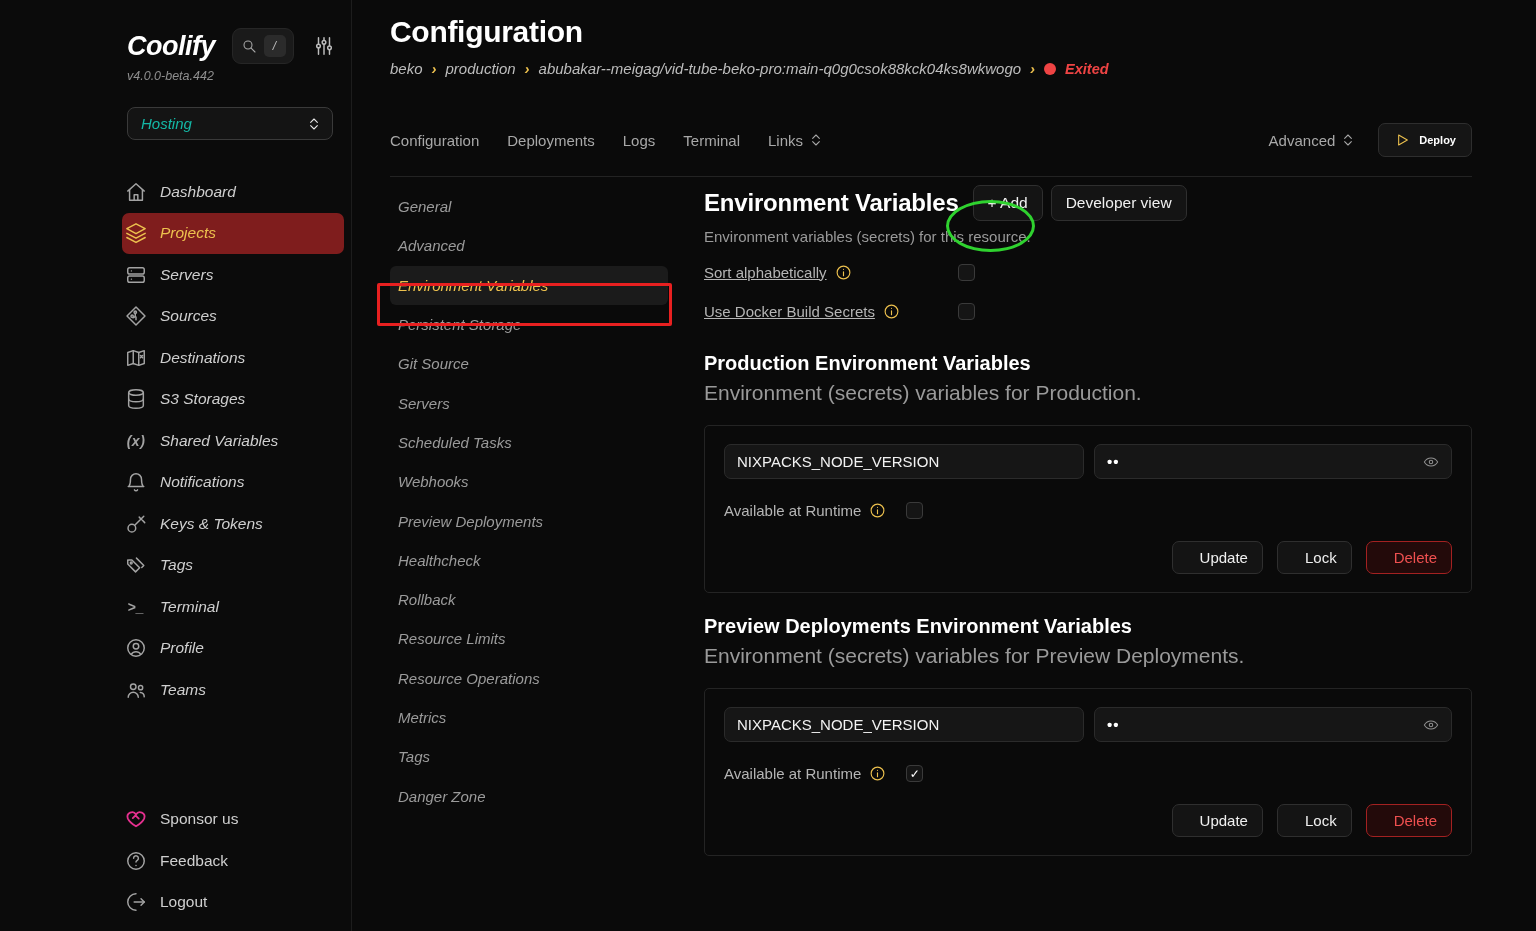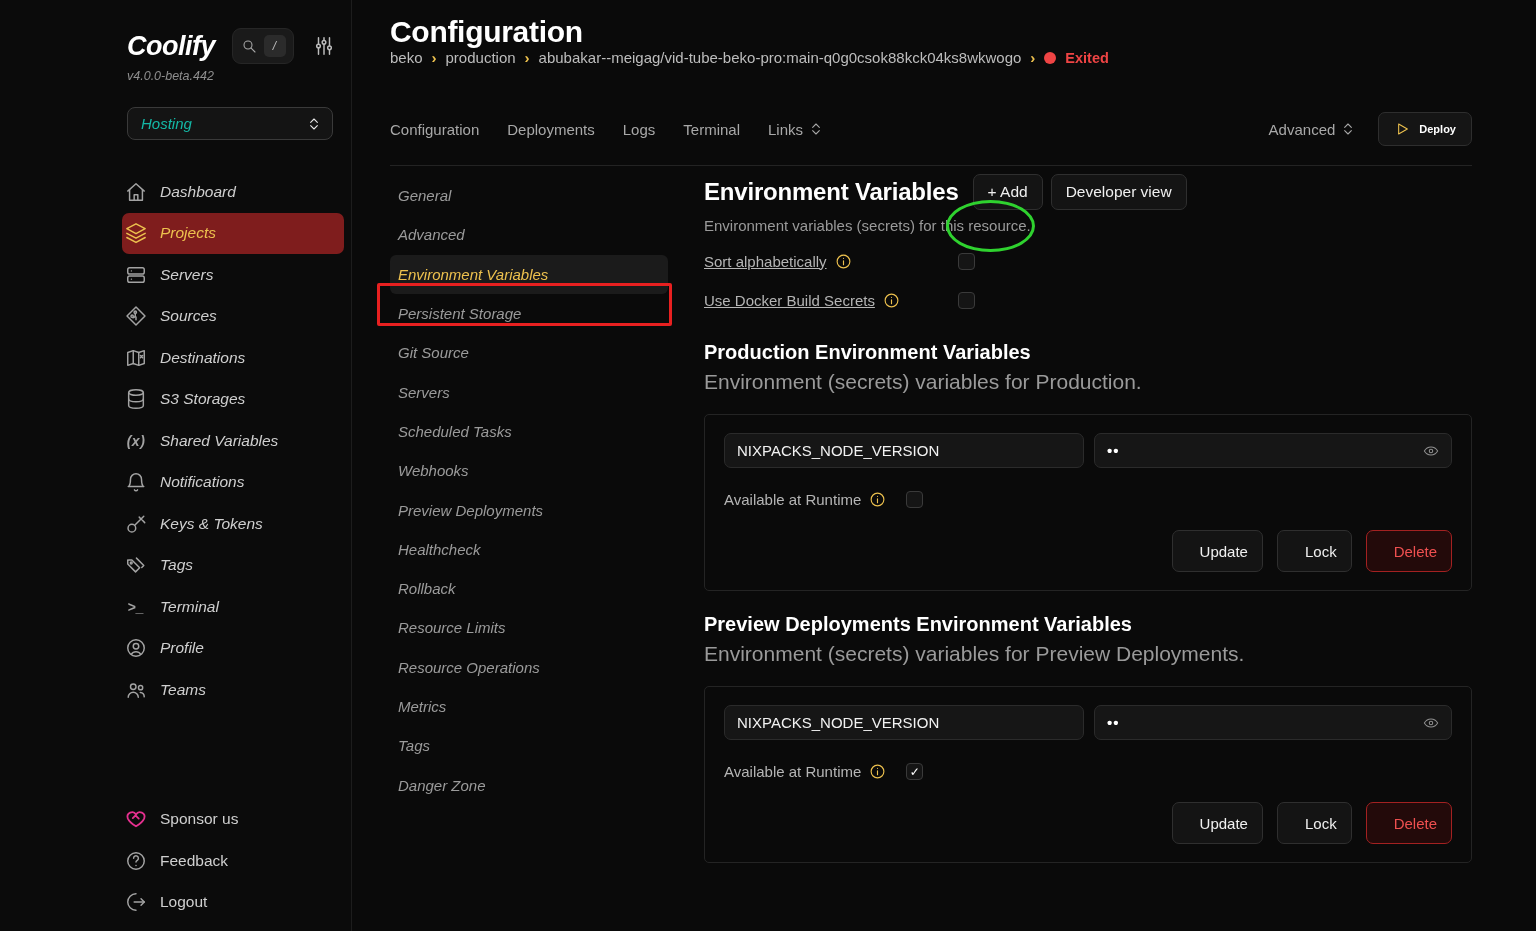--- a/index.html
+++ b/index.html
@@ -29,21 +29,21 @@
   .nav-item .nic { color:#a3a3a3; display:flex; width:22px; justify-content:center; }
   .nav-item.active { background:#7f1d1d; color:var(--accent-yellow,#edc14e); }
   .nav-item.active .nic { color:var(--accent-yellow,#edc14e); }
   .side-footer { position:absolute; bottom:8px; left:127px; width:208px; }
   .side-footer .nav-item.sponsor .nic { color:var(--sponsor-pink,#e5308f); }
   .txt-icon { font-weight:bold; font-size:14px; letter-spacing:0.5px; }
 
   
   .main { position:absolute; left:353px; top:0; right:0; bottom:0; padding:0 64px 0 37px; }
   h1.page-title { margin-top:15px; font-size:30px; font-weight:bold; color:#fff; letter-spacing:-0.3px; }
-  .breadcrumb { display:flex; align-items:center; gap:9px; font-size:15px; color:#bdbdbd; }
+  .breadcrumb { margin-top:11px; display:flex; align-items:center; gap:9px; font-size:15px; color:#bdbdbd;font-style:italic; }
   .crumb { cursor:pointer; }
   .crumb-sep { color:var(--accent-yellow,#edc14e); font-weight:bold; font-size:15px; }
   .status-dot { width:12px; height:12px; border-radius:50%; background:var(--status-red,#ef4444); display:inline-block; }
   .status-text { color:var(--status-red,#ef4444); font-weight:bold; font-size:14.5px; }
 
   .tabrow { margin-top:46px; display:flex; align-items:center; color:#a8a8a8; }
   .tab { margin-right:28px; cursor:pointer; display:flex; align-items:center; gap:5px; }
   .tab .chev { color:#a8a8a8; }
   .tab-actions { margin-left:auto; display:flex; align-items:center; gap:22px; }
   .advanced-dd { display:flex; align-items:center; gap:5px; color:#a8a8a8; cursor:pointer; }
@@ -72,21 +72,21 @@
   .sec-sub { margin-top:6px; font-size:21px; color:#9a9a9a; }
   .var-card { margin-top:20px; border:1px solid #242424; border-radius:5px; padding:18px 19px; }
   .inputs-row { display:flex; gap:10px; }
   .key-input { width:360px; height:35px; background:#161616; border:1px solid #2b2b2b; border-radius:7px; color:#f2f2f2; font-size:15px; padding:0 12px; font-family:"Liberation Sans", sans-serif; outline:none; flex:none; }
   .value-input { flex:1; height:35px; background:#161616; border:1px solid #2b2b2b; border-radius:7px; display:flex; align-items:center; padding:0 12px; }
   .value-dots { color:#fff; font-weight:bold; letter-spacing:1px; font-size:15px; }
   .eye-btn { margin-left:auto; color:#8f8f8f; display:flex; cursor:pointer; }
   .runtime-row { margin-top:23px; display:flex; align-items:center; gap:8px; color:#b5b5b5; }
   .runtime-row .checkbox { margin-left:12px; }
   .card-actions { margin-top:22px; display:flex; justify-content:flex-end; gap:14px; }
-  .btn.small { height:42px; font-size:15px;padding-left:27px; }
+  .btn.small { height:33px; font-size:15px;padding-left:27px; }
   .btn.danger { background:#230a0a; border-color:#a32121; color:#ef5050; }
 
   
   .ann { position:absolute; pointer-events:none; z-index:50; }
   .ann-red { left:377px; top:283px; width:295px; height:43px; border:3px solid var(--annotation-red,#e82020); border-radius:2px; }
   .ann-green { left:946px; top:200px; width:89px; height:52px; border:3.5px solid var(--annotation-green,#2fd22f); border-radius:50%; }
 </style>
 </head>
 <body>
 

